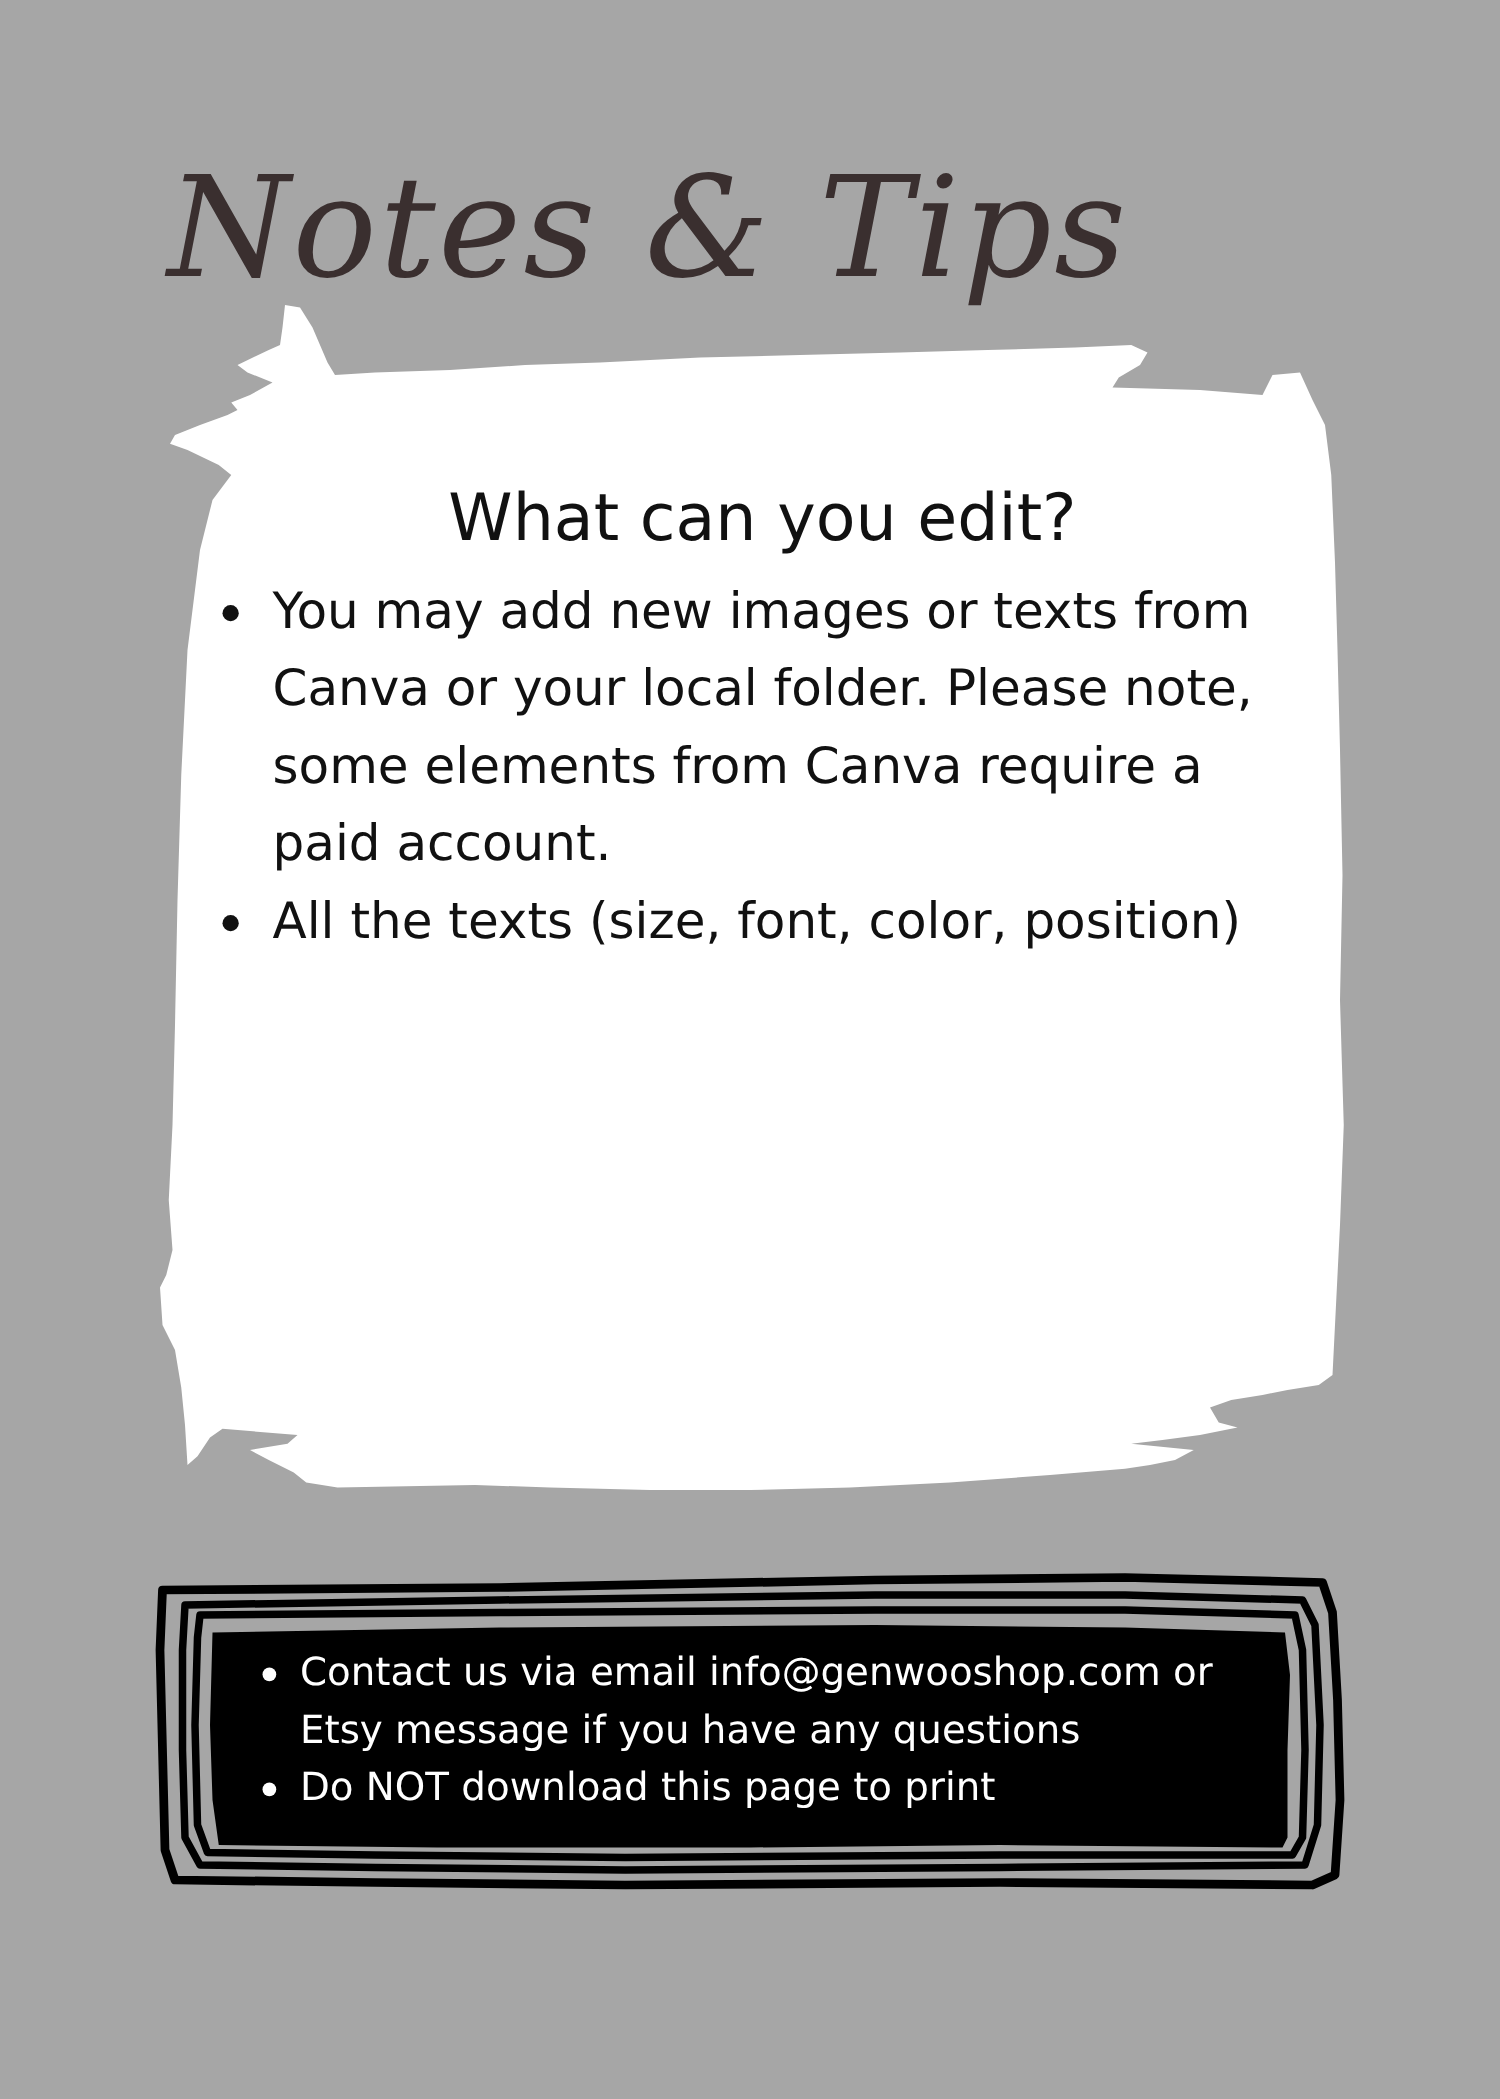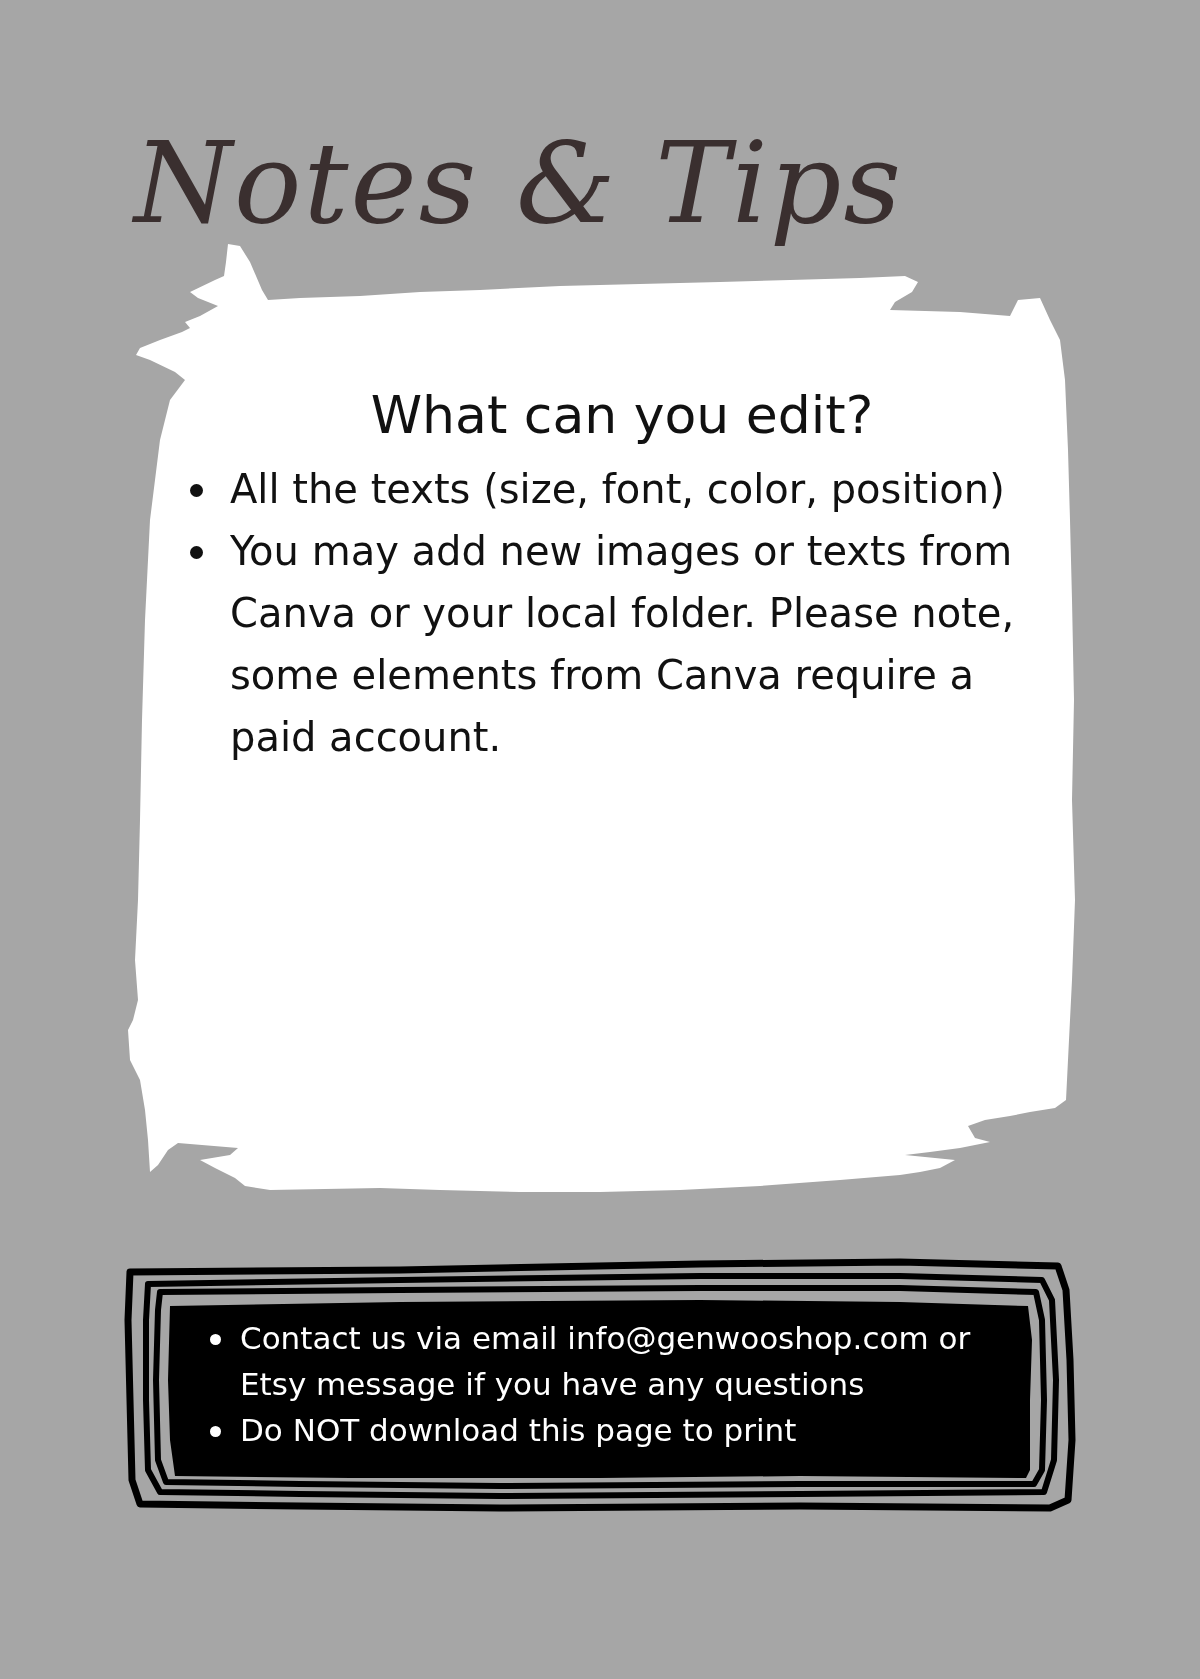--- a/index.html
+++ b/index.html
@@ -16,21 +16,21 @@
     font-style: italic;
     font-size: 112px; line-height: 150px;
     color: #3a2f2f;
     letter-spacing: 2px;
     font-weight: normal;
   }
   .brush {
     position: absolute; left: 0; top: 0; width: 1200px; height: 1679px;
   }
   .card-content {
-    position: absolute; left: 172px; top: 380px; width: 880px;
+    position: absolute; left: 160px; top: 380px; width: 880px;
     color: #111;
   }
   .card-heading {
     text-align: center;
     font-size: 52px; line-height: 70px;
     font-weight: normal;
     margin: 0 0 8px 0;
     padding-left: 20px;
     color: #111;
   }
@@ -89,25 +89,25 @@
     L 185 322 L 200 316 L 218 306 L 198 298 L 190 292 L 215 280 L 224 276 L 226 262 Z"></path>
 </svg>
 
 <div class="title">Notes &amp; Tips</div>
 
 <div class="card-content">
   <h2 class="card-heading">What can you edit?</h2>
   <ul class="tips">
     <li>
       <span class="bullet"></span>
-      <span>All the texts (size, font, color, position)</span>
+      <span>You may add new images or texts from Canva or your local folder. Please note, some elements from Canva require a paid account.</span>
     </li>
     <li>
       <span class="bullet"></span>
-      <span>You may add new images or texts from Canva or your local folder. Please note, some elements from Canva require a paid account.</span>
+      <span>All the texts (size, font, color, position)</span>
     </li>
   </ul>
 </div>
 
 <svg class="notice-frame" viewBox="0 0 1200 1679" xmlns="http://www.w3.org/2000/svg">
 
   <path fill="#000000" d="
     M 170 1306 L 400 1302 L 700 1300 L 900 1302 L 1028 1306
     L 1032 1340 L 1030 1400 L 1030 1470 L 1026 1478
     L 800 1476 L 600 1478 L 350 1478 L 175 1476

